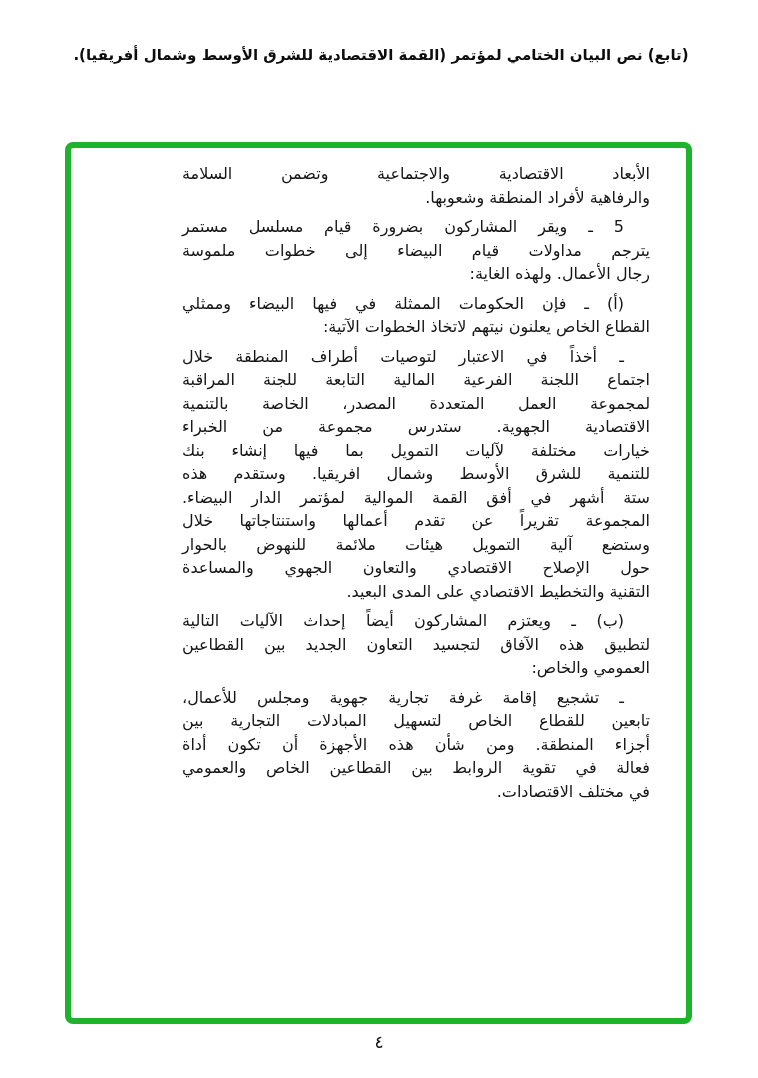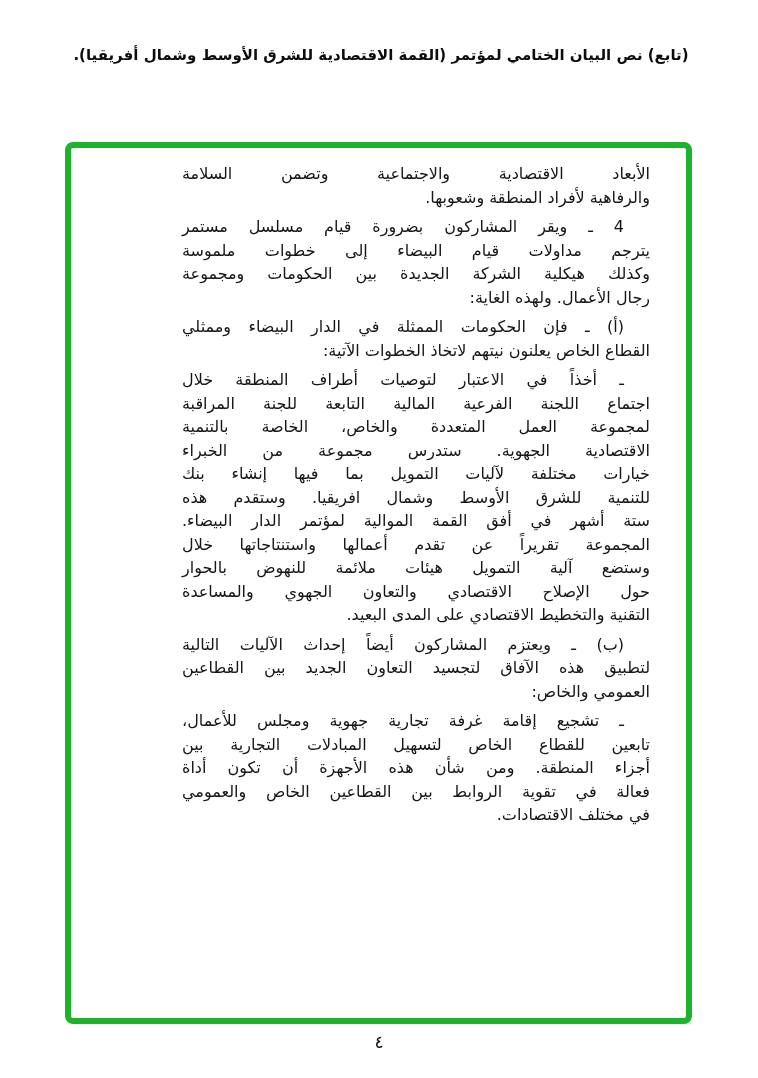--- a/index.html
+++ b/index.html
@@ -83,36 +83,35 @@
 
   <div class="green-box" style="border-color: rgb(29, 179, 44);">
     <div class="text-col">
 
       <div class="para">
         <span class="ln j">الأبعاد الاقتصادية والاجتماعية وتضمن السلامة</span>
         <span class="ln f">والرفاهية لأفراد المنطقة وشعوبها.</span>
       </div>
 
       <div class="para">
-        <span class="ln j ind">4 ـ ويقر المشاركون بضرورة قيام مسلسل مستمر</span>
+        <span class="ln j ind">5 ـ ويقر المشاركون بضرورة قيام مسلسل مستمر</span>
         <span class="ln j">يترجم مداولات قيام البيضاء إلى خطوات ملموسة</span>
-        <span class="ln j">وكذلك هيكلية الشركة الجديدة بين الحكومات ومجموعة</span>
         <span class="ln f">رجال الأعمال. ولهذه الغاية:</span>
       </div>
 
       <div class="para">
-        <span class="ln j ind">(أ) ـ فإن الحكومات الممثلة في الدار البيضاء وممثلي</span>
+        <span class="ln j ind">(أ) ـ فإن الحكومات الممثلة في فيها البيضاء وممثلي</span>
         <span class="ln f">القطاع الخاص يعلنون نيتهم لاتخاذ الخطوات الآتية:</span>
       </div>
 
 
       <div class="para">
         <span class="ln j ind">ـ أخذاً في الاعتبار لتوصيات أطراف المنطقة خلال</span>
         <span class="ln j">اجتماع اللجنة الفرعية المالية التابعة للجنة المراقبة</span>
-        <span class="ln j">لمجموعة العمل المتعددة والخاص، الخاصة بالتنمية</span>
+        <span class="ln j">لمجموعة العمل المتعددة المصدر، الخاصة بالتنمية</span>
         <span class="ln j">الاقتصادية الجهوية. ستدرس مجموعة من الخبراء</span>
         <span class="ln j">خيارات مختلفة لآليات التمويل بما فيها إنشاء بنك</span>
         <span class="ln j">للتنمية للشرق الأوسط وشمال افريقيا. وستقدم هذه</span>
         <span class="ln j">ستة أشهر في أفق القمة الموالية لمؤتمر الدار البيضاء.</span>
         <span class="ln j">المجموعة تقريراً عن تقدم أعمالها واستنتاجاتها خلال</span>
         <span class="ln j">وستضع آلية التمويل هيئات ملائمة للنهوض بالحوار</span>
         <span class="ln j">حول الإصلاح الاقتصادي والتعاون الجهوي والمساعدة</span>
         <span class="ln f">التقنية والتخطيط الاقتصادي على المدى البعيد.</span>
       </div>
 

